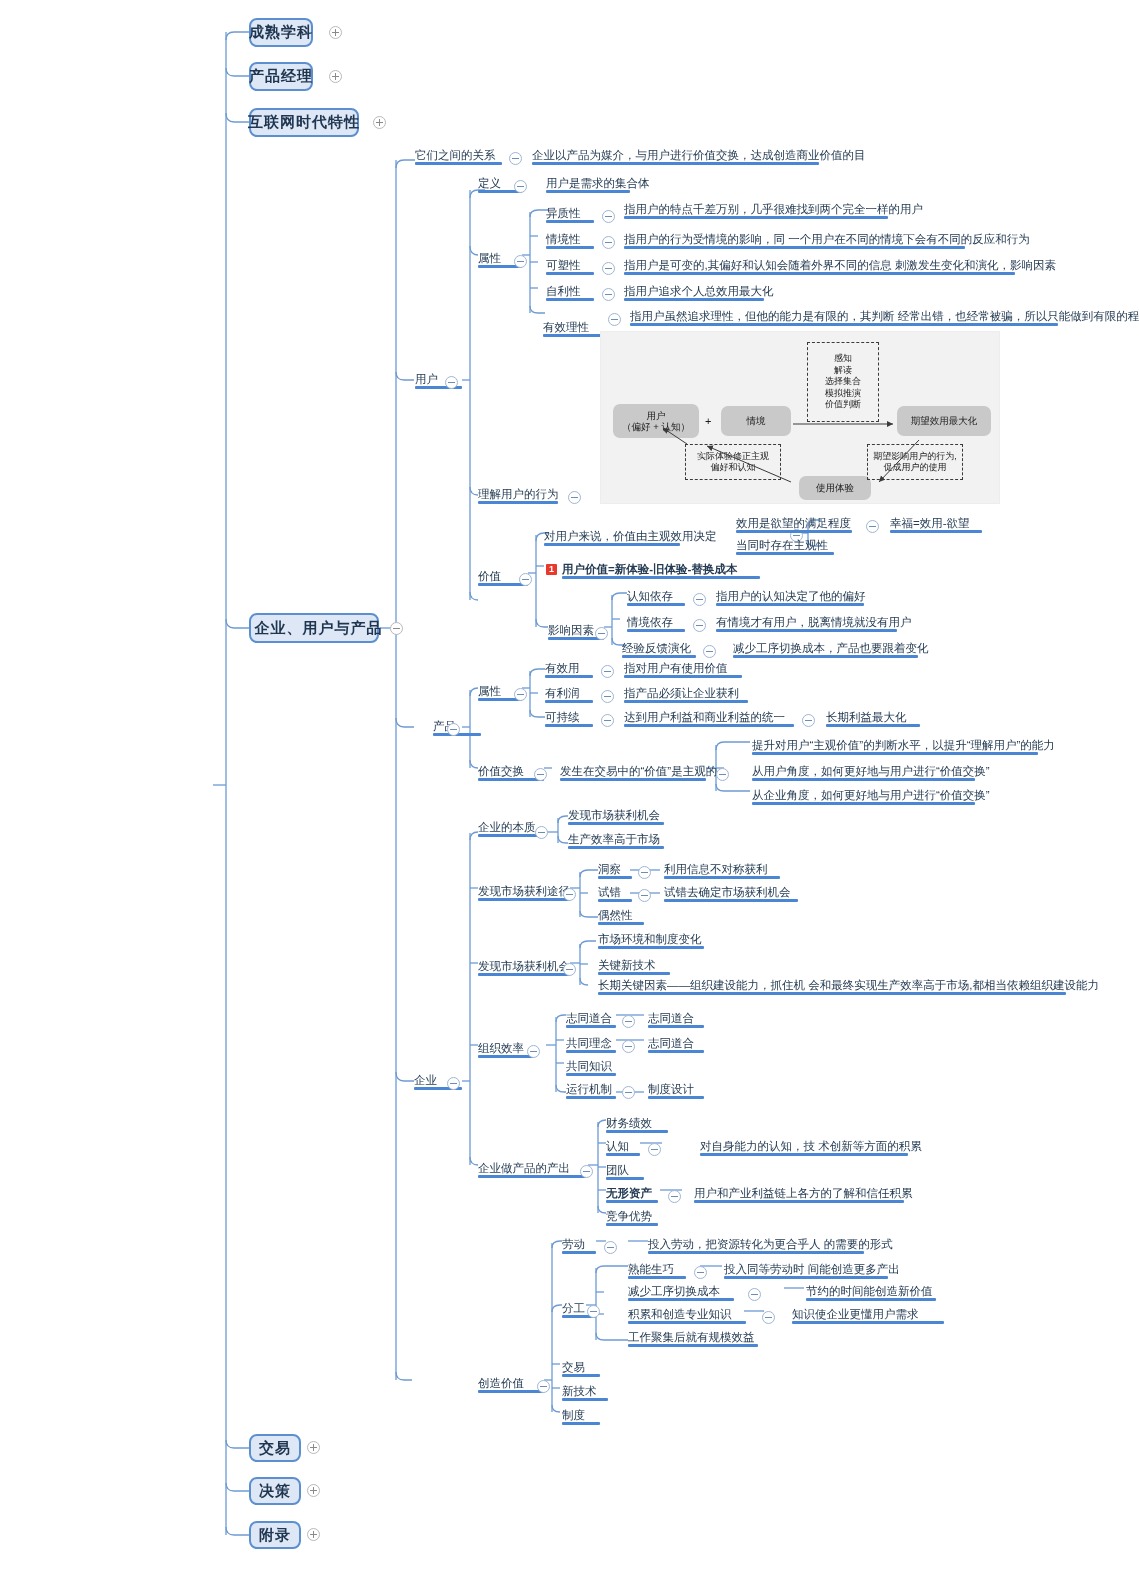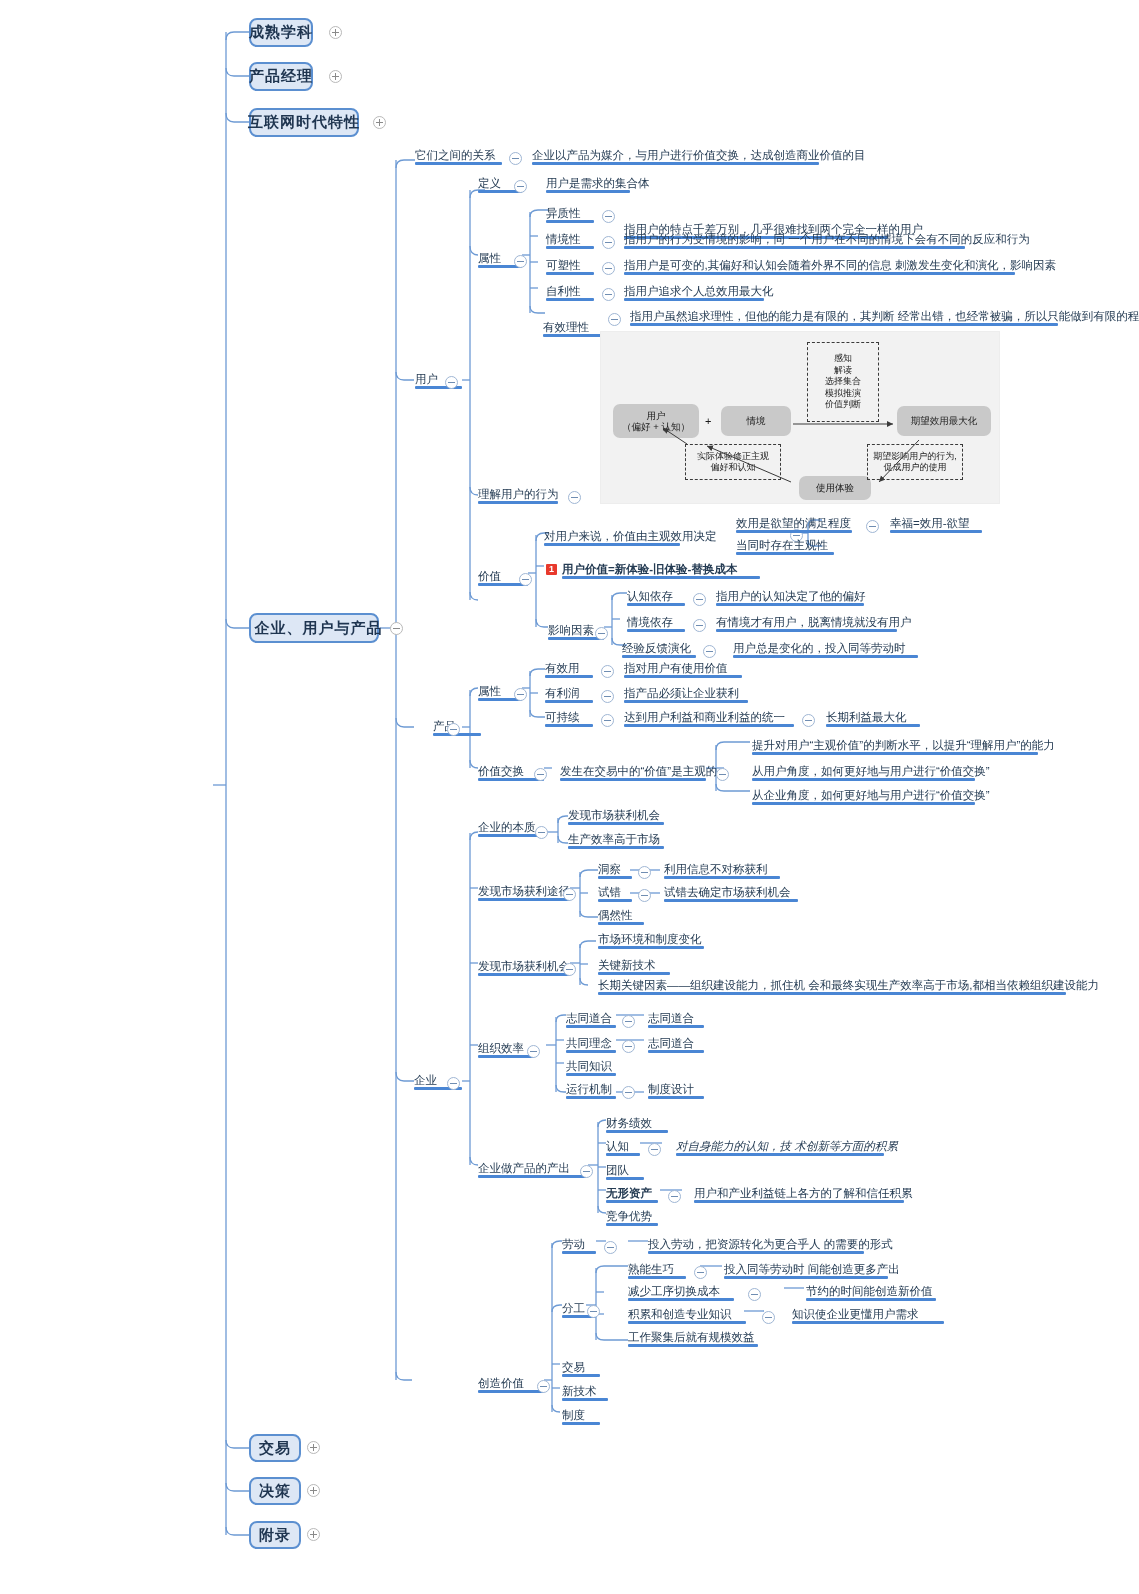--- a/index.html
+++ b/index.html
@@ -289,21 +289,21 @@
 
   <div class="u" style="left:478px;top:251px;width:44px;">
     <span>属性</span><i class="ul"></i>
   </div>
   <div class="tg" style="left:514px;top:255px;"></div>
 
   <div class="u" style="left:546px;top:206px;width:48px;">
     <span>异质性</span><i class="ul"></i>
   </div>
   <div class="tg" style="left:602px;top:210px;"></div>
-  <div class="u" style="left:624px;top:222px;width:264px;">
+  <div class="u" style="left:624px;top:202px;width:264px;">
     <span>指用户的特点千差万别，几乎很难找到两个完全一样的用户</span><i class="ul"></i>
   </div>
 
   <div class="u" style="left:546px;top:232px;width:48px;">
     <span>情境性</span><i class="ul"></i>
   </div>
   <div class="tg" style="left:602px;top:236px;"></div>
   <div class="u" style="left:624px;top:232px;width:341px;">
     <span>指用户的行为受情境的影响，同 一个用户在不同的情境下会有不同的反应和行为</span><i class="ul"></i>
   </div>
@@ -434,21 +434,21 @@
   <div class="tg" style="left:693px;top:619px;"></div>
   <div class="u" style="left:716px;top:615px;width:181px;">
     <span>有情境才有用户，脱离情境就没有用户</span><i class="ul"></i>
   </div>
 
   <div class="u" style="left:622px;top:641px;width:74px;">
     <span>经验反馈演化</span><i class="ul"></i>
   </div>
   <div class="tg" style="left:703px;top:645px;"></div>
   <div class="u" style="left:733px;top:641px;width:185px;">
-    <span>用户总是变化的，投入同等劳动时</span><i class="ul"></i>
+    <span>减少工序切换成本，产品也要跟着变化</span><i class="ul"></i>
   </div>
 
   <div class="u" style="left:433px;top:719px;width:48px;">
     <span>产品</span><i class="ul"></i>
   </div>
   <div class="tg" style="left:447px;top:723px;"></div>
 
   <div class="u" style="left:478px;top:684px;width:44px;">
     <span>属性</span><i class="ul"></i>
   </div>
@@ -586,21 +586,21 @@
     <span>企业做产品的产出</span><i class="ul"></i>
   </div>
   <div class="tg" style="left:580px;top:1165px;"></div>
   <div class="u" style="left:606px;top:1116px;width:62px;">
     <span>财务绩效</span><i class="ul"></i>
   </div>
   <div class="u" style="left:606px;top:1139px;width:34px;">
     <span>认知</span><i class="ul"></i>
   </div>
   <div class="tg" style="left:648px;top:1143px;"></div>
-  <div class="u" style="left:676px;top:1139px;width:208px;font-style:italic;">
+  <div class="u" style="left:700px;top:1139px;width:208px;">
     <span>对自身能力的认知，技 术创新等方面的积累</span><i class="ul"></i>
   </div>
   <div class="u" style="left:606px;top:1163px;width:38px;">
     <span>团队</span><i class="ul"></i>
   </div>
   <div class="u" style="left:606px;top:1186px;width:52px;font-weight:bold;">
     <span>无形资产</span><i class="ul"></i>
   </div>
   <div class="tg" style="left:668px;top:1190px;"></div>
   <div class="u" style="left:694px;top:1186px;width:210px;">

